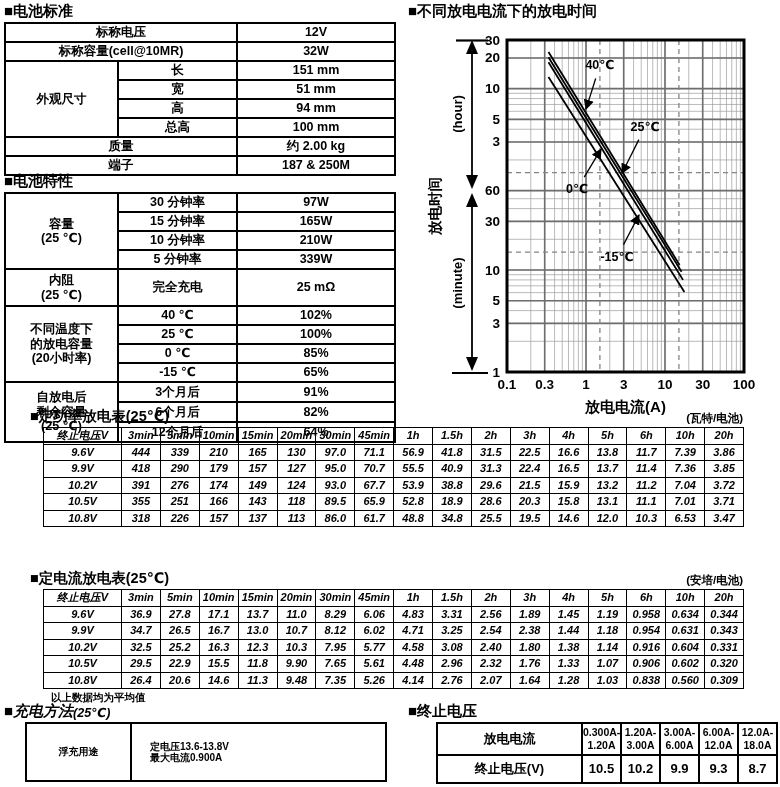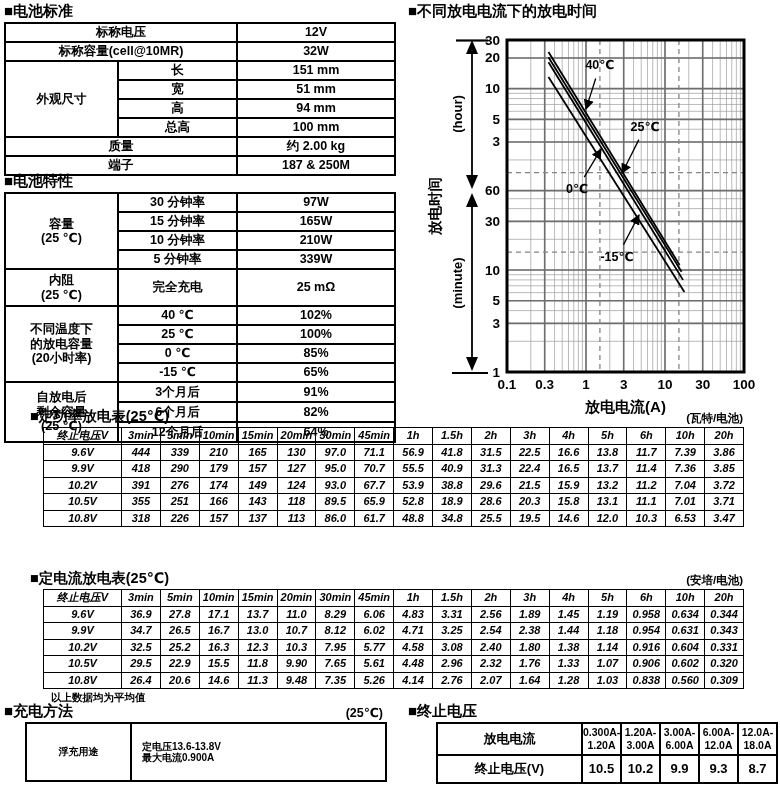--- a/index.html
+++ b/index.html
@@ -27,25 +27,25 @@
   #current-section{top:569px;}
   .rate-head{display:flex;justify-content:space-between;align-items:flex-end;width:713px;}
   .rate-title{font-size:14.5px;}
   .rate-unit{font-size:11.5px;margin-left:32px;}
   .rate-table{width:701px;margin-left:13px;margin-top:1px;font-size:11px;font-style:italic;}
   .rate-table th,.rate-table td{border-width:1.5px;height:15.5px;}
   .rate-table th:first-child{width:77px;}
   .note{margin-left:21px;margin-top:2px;font-size:10.5px;}
   
   #charge-section{position:absolute;left:4px;top:702px;width:393px;}
-  .charge-head{display:flex;justify-content:space-between;align-items:flex-end;width:393px;}
+  .charge-head{display:flex;justify-content:flex-start;align-items:flex-end;width:393px;font-style:italic;}
   .charge-temp{font-size:12.5px;padding-right:14px;}
   #charge-table{width:360px;margin-left:21px;margin-top:2px;font-size:10px;}
   #charge-table td{height:56px;}
-  #charge-table td.val{text-align:left;padding-left:10px;}
+  #charge-table td.val{text-align:left;padding-left:18px;}
   #endv-section{position:absolute;left:408px;top:702px;width:366px;}
   #endv-table{width:340px;margin-left:28px;margin-top:2px;font-size:13px;}
   #endv-table td{height:26px;}
   #endv-table tr:first-child td{height:30px;}
   #endv-table td.range{font-size:10.5px;line-height:1.25;}
 </style>
 </head>
 <body>
 
 <div id="std-section">

